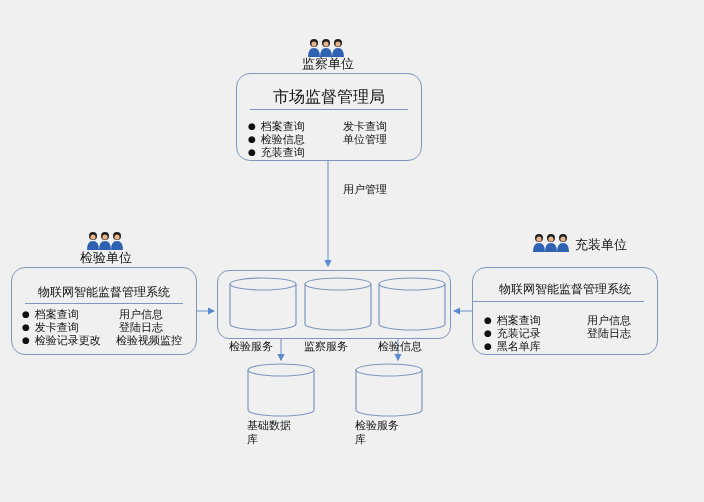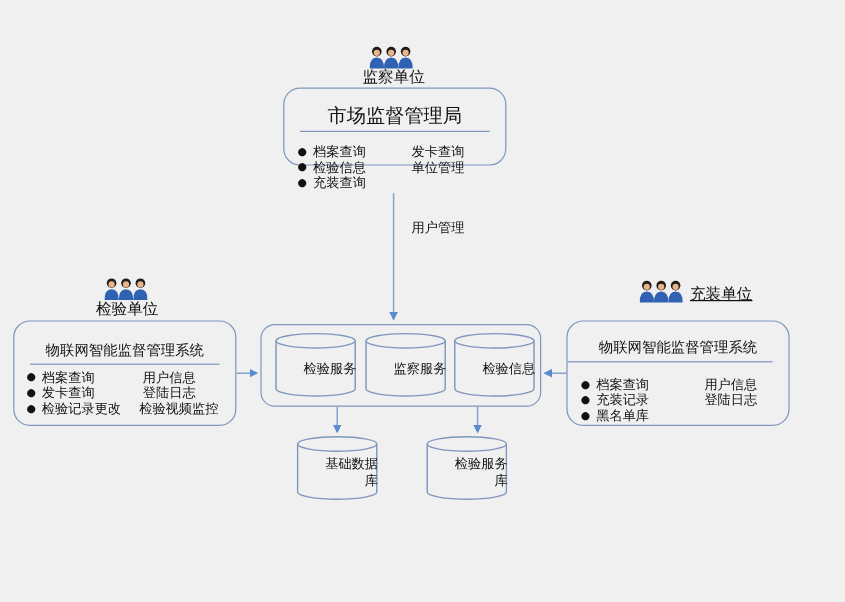--- a/index.html
+++ b/index.html
@@ -7,21 +7,21 @@
          font-family:"DejaVu Sans", sans-serif; color:#111; }
   .box { position:absolute; border:1.5px solid #7f96bd; border-radius:14px; background:#f0f0f0; box-sizing:border-box; }
   .title { position:absolute; left:0; right:0; text-align:center; }
   .divider { position:absolute; height:0; border-top:1px solid #7f96bd; }
   .item { position:absolute; font-size:11px; line-height:13px; white-space:nowrap; }
   .bullet::before { content:"●"; font-size:9px; margin-right:5px; position:relative; top:-1px; }
   .unit-label { position:absolute; font-size:13px; white-space:nowrap;text-align:center; }
   .people { position:absolute; }
   svg.wires { position:absolute; left:0; top:0; }
   .cyl { position:absolute; }
-  .cyl-label { position:absolute; left:0; right:0; text-align:right; font-size:11px; line-height:14px; }
+  .cyl-label { position:absolute; left:0; right:0; text-align:left; font-size:11px; line-height:14px;margin-top:39px; }
 </style>
 </head>
 <body>
 
 <svg class="wires" width="704" height="502">
   <defs>
     <marker id="arr" markerWidth="6" markerHeight="6" refX="5" refY="3" orient="auto">
       <path d="M0,0 L6,3 L0,6 Z" fill="#5b8ad0"></path>
     </marker>
   </defs>
@@ -46,21 +46,21 @@
       </g>
     <g>
         <circle cx="30" cy="5" r="4" fill="#1d1d1d"></circle>
         <path d="M24,19 Q24,10 30,10 Q36,10 36,19 Z" fill="#2f62b3"></path>
         <circle cx="30" cy="6" r="2.6" fill="#e8b48a"></circle>
       </g>
   </svg>
 </div>
 <div class="unit-label" style="left:302px; top:55px;">监察单位</div>
 
-<div class="box" style="left:236px; top:73px; width:186px; height:65px;">
+<div class="box" style="left:236px; top:73px; width:186px; height:88px;">
   <div class="title" style="top:13px; font-size:16px;">市场监督管理局</div>
   <div class="divider" style="left:13px; right:13px; top:35px;"></div>
   <div class="item bullet" style="left:11px; top:46px;">档案查询</div>
   <div class="item bullet" style="left:11px; top:59px;">检验信息</div>
   <div class="item bullet" style="left:11px; top:72px;">充装查询</div>
   <div class="item" style="left:106px; top:46px;">发卡查询</div>
   <div class="item" style="left:106px; top:59px;">单位管理</div>
   <div class="item" style="left:106px; top:84px;margin-top:25px;">用户管理</div>
 </div>
 
@@ -108,21 +108,21 @@
         <path d="M12,19 Q12,10 18,10 Q24,10 24,19 Z" fill="#2f62b3"></path>
         <circle cx="18" cy="6" r="2.6" fill="#e8b48a"></circle>
       </g>
     <g>
         <circle cx="30" cy="5" r="4" fill="#1d1d1d"></circle>
         <path d="M24,19 Q24,10 30,10 Q36,10 36,19 Z" fill="#2f62b3"></path>
         <circle cx="30" cy="6" r="2.6" fill="#e8b48a"></circle>
       </g>
   </svg>
 </div>
-<div class="unit-label" style="left:575px; top:236px;text-decoration:underline;">充装单位</div>
+<div class="unit-label" style="left:575px; top:236px;">充装单位</div>
 
 <div class="box" style="left:472px; top:267px; width:186px; height:88px;">
   <div class="title" style="top:13px; font-size:12px;">物联网智能监督管理系统</div>
   <div class="divider" style="left:0px; right:13px; top:33px;"></div>
   <div class="item bullet" style="left:11px; top:46px;">档案查询</div>
   <div class="item bullet" style="left:11px; top:59px;">充装记录</div>
   <div class="item bullet" style="left:11px; top:72px;">黑名单库</div>
   <div class="item" style="left:114px; top:46px;">用户信息</div>
   <div class="item" style="left:114px; top:59px;">登陆日志</div>
 </div>

